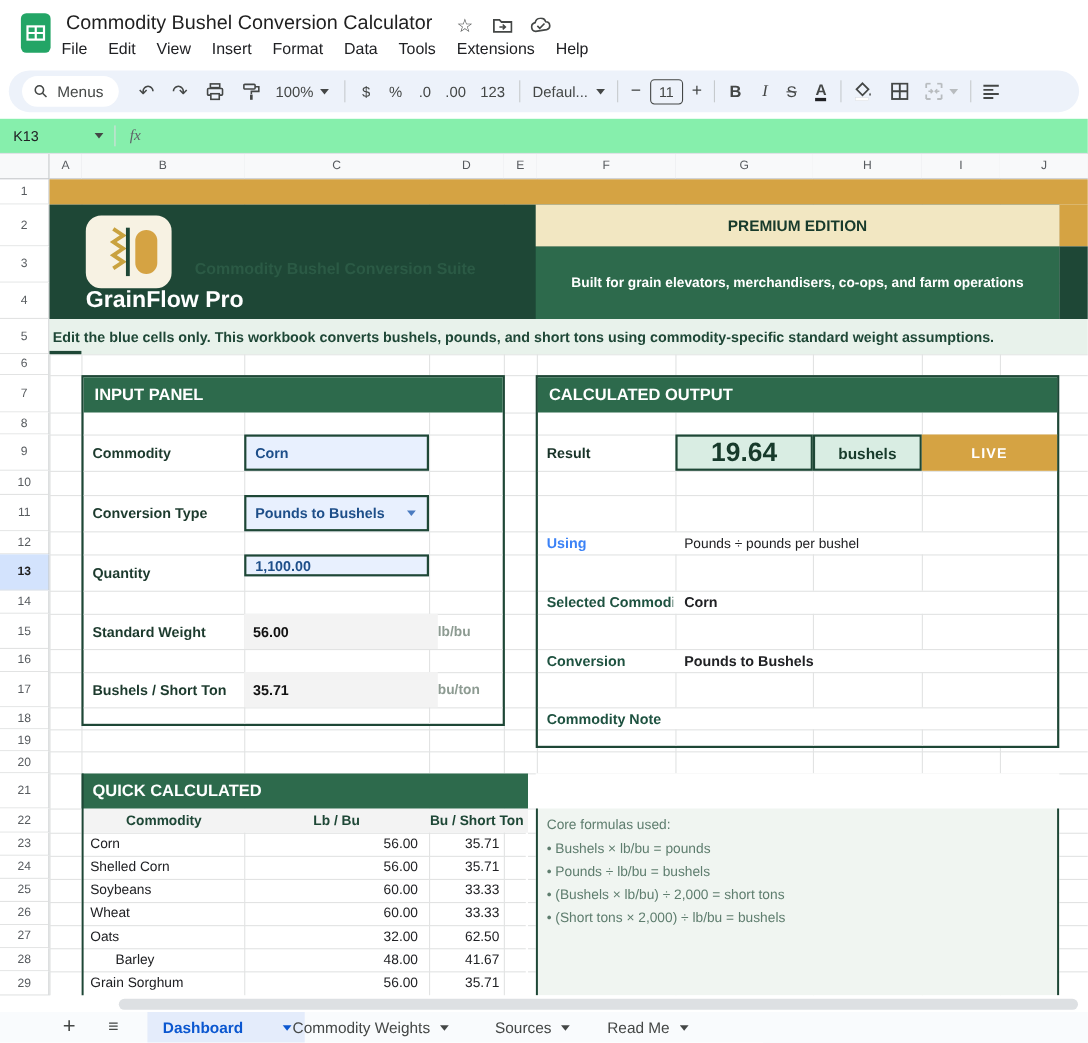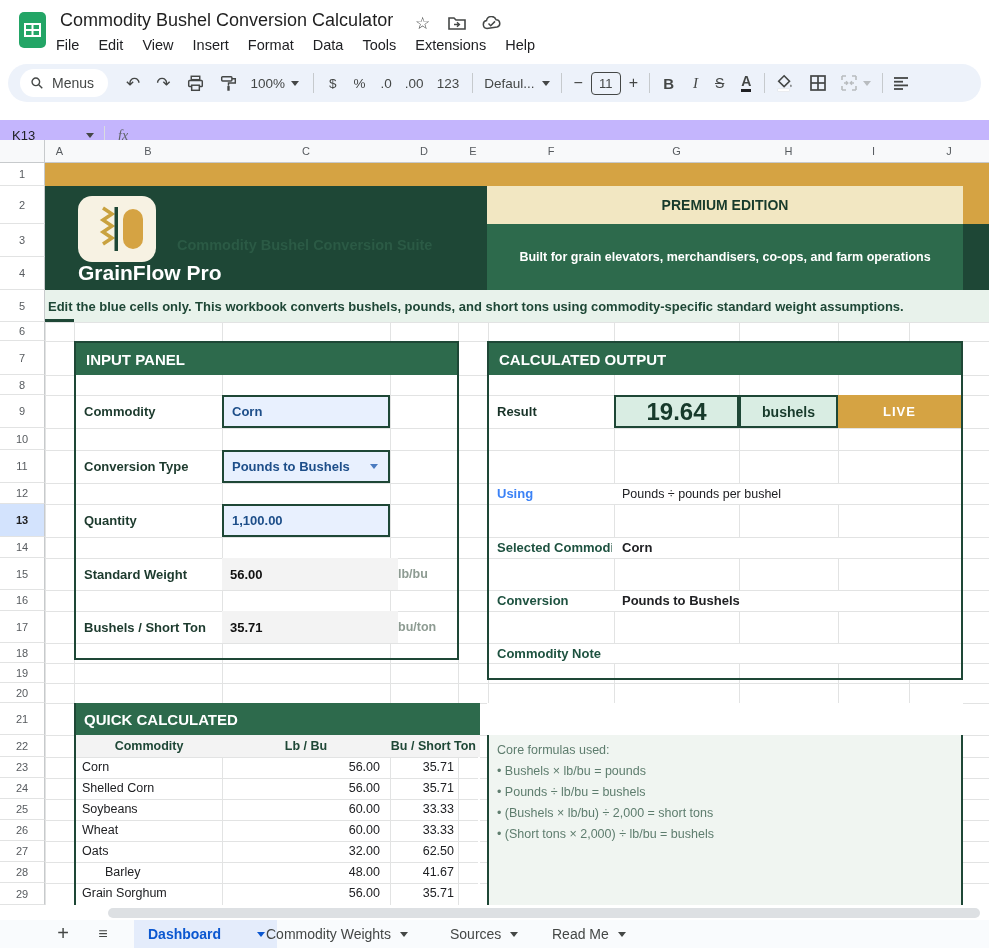--- a/index.html
+++ b/index.html
@@ -23,21 +23,21 @@
   .tbtxt{font-size:13.5px;color:#444746;white-space:nowrap;}
   .tbsep{width:1px;height:20px;background:#c6cacd;}
   .tri{width:0;height:0;border-left:4px solid transparent;border-right:4px solid transparent;border-top:5px solid currentColor;display:inline-block;}
   #menus-pill{height:28px;background:#fff;border-radius:14px;display:flex;align-items:center;padding:0 14px 0 10px;gap:8px;margin-left:12px;}
   .fmt-b{font-weight:bold;font-size:15px;color:#444746;}
   .fmt-i{font-style:italic;font-size:15px;color:#444746;font-family:"Liberation Serif",serif;}
   .fmt-s{font-size:14px;color:#444746;text-decoration:line-through;}
   .fmt-a{font-weight:bold;font-size:14px;color:#444746;border-bottom:3px solid #202124;line-height:15px;}
   #size-box{width:28px;height:21px;border:1.5px solid #444746;border-radius:4px;text-align:center;line-height:21px;font-size:13px;color:#444746;}
   
-  #formulabar{left:0;top:120px;width:989px;height:31px;border-bottom:1px solid #e0e3e7;background:#c4b5fd;}
+  #formulabar{left:0;top:108px;width:989px;height:31px;border-bottom:1px solid #e0e3e7;background:#86efac;}
   #name-box{left:12px;top:0;height:31px;line-height:31px;font-size:13px;color:#202124;}
   #fx-sym{left:118px;top:0;height:31px;line-height:31px;font-style:italic;color:#5f6368;font-size:14px;font-family:"Liberation Serif",serif;}
   
   .colhdr{position:absolute;top:140px;height:22px;background:#f8f9fa;border-bottom:1px solid #c7cacc;border-right:1px solid #d5d8da;
     font-size:11px;color:#575b5f;text-align:center;line-height:22px;}
   .rowhdr{position:absolute;left:0;width:44px;background:#fff;border-right:1px solid #c7cacc;border-bottom:1px solid #e2e3e3;
     font-size:11px;color:#575b5f;text-align:center;display:flex;align-items:center;justify-content:center;}
   .rowhdr.sel{background:#d3e3fd;color:#1f1f1f;font-weight:bold;}
   
   .panel-title{position:absolute;background:var(--medium_green);color:#fff;font-weight:bold;font-size:15px;
@@ -308,21 +308,21 @@
       <div style="position: absolute; left: 314px; top: 32px; width: 1px; height: 283px; background: rgb(226, 227, 227);"></div>
     <div class="panel-title" style="left:0;top:0;width:381px;height:32px;">INPUT PANEL</div>
     <div class="lbl" style="left:8px;top:52px;height:33px;">Commodity</div>
     <div class="val-blue" style="left:146px;top:52px;width:168px;height:33px;">Corn</div>
     <div class="lbl" style="left:8px;top:107px;height:33px;">Conversion Type</div>
     <div class="val-blue" style="left:146px;top:107px;width:168px;height:33px;">
       <span>Pounds to Bushels</span>
       <span class="tri" style="position:absolute;right:10px;color:#4a7bc0;"></span>
     </div>
     <div class="lbl" style="left:8px;top:161px;height:33px;">Quantity</div>
-    <div class="val-blue" style="left:146px;top:161px;width:168px;height:33px;text-align:center;">1,100.00</div>
+    <div class="val-blue" style="left:146px;top:161px;width:168px;height:20px;text-align:center;">1,100.00</div>
     <div class="lbl" style="left:8px;top:215px;height:32px;">Standard Weight</div>
     <div class="val-grey" style="left:146px;top:215px;width:168px;height:32px;">56.00</div>
     <div class="unit" style="left:322px;top:215px;height:32px;">lb/bu</div>
     <div class="lbl" style="left:8px;top:268px;height:32px;">Bushels / Short Ton</div>
     <div class="val-grey" style="left:146px;top:268px;width:168px;height:32px;">35.71</div>
     <div class="unit" style="left:322px;top:268px;height:32px;">bu/ton</div>
   </div>
 
   <div class="abs" id="output-panel" style="left:487px;top:341px;width:476px;height:339px;border:2px solid var(--dark_green);box-sizing:border-box;background:#fff;">
       <div style="position: absolute; left: 0px; top: 52px; width: 472px; height: 1px; background: rgb(226, 227, 227);"></div>

